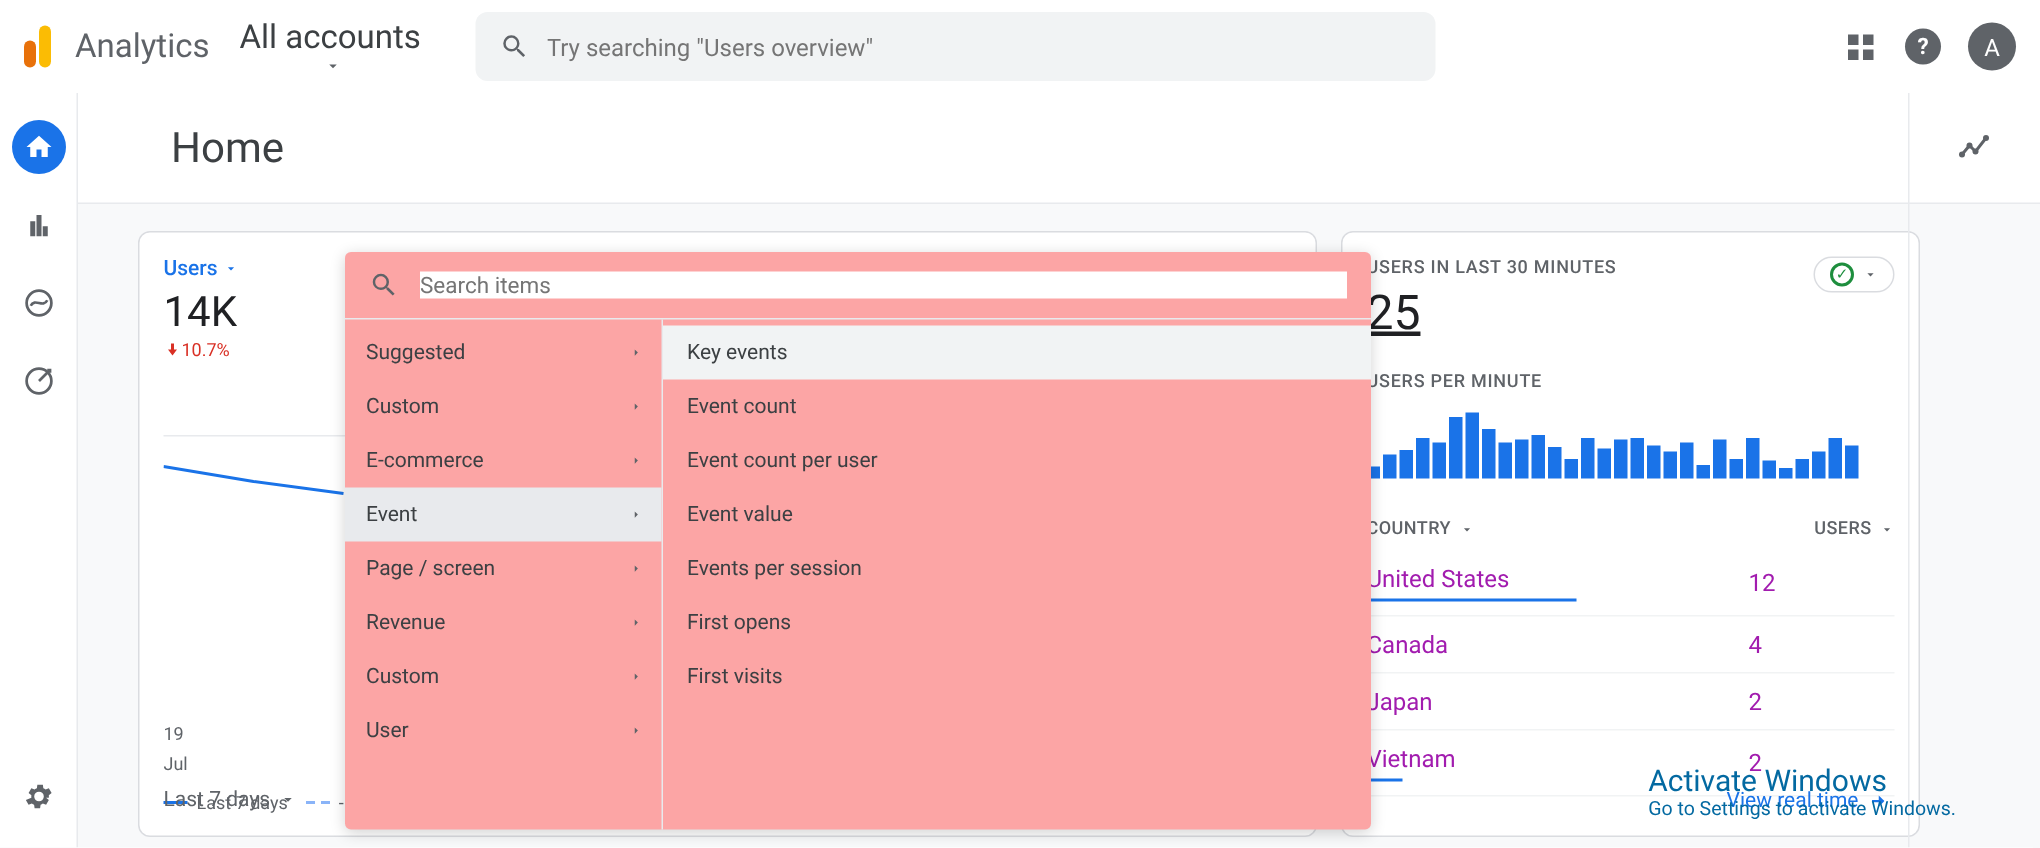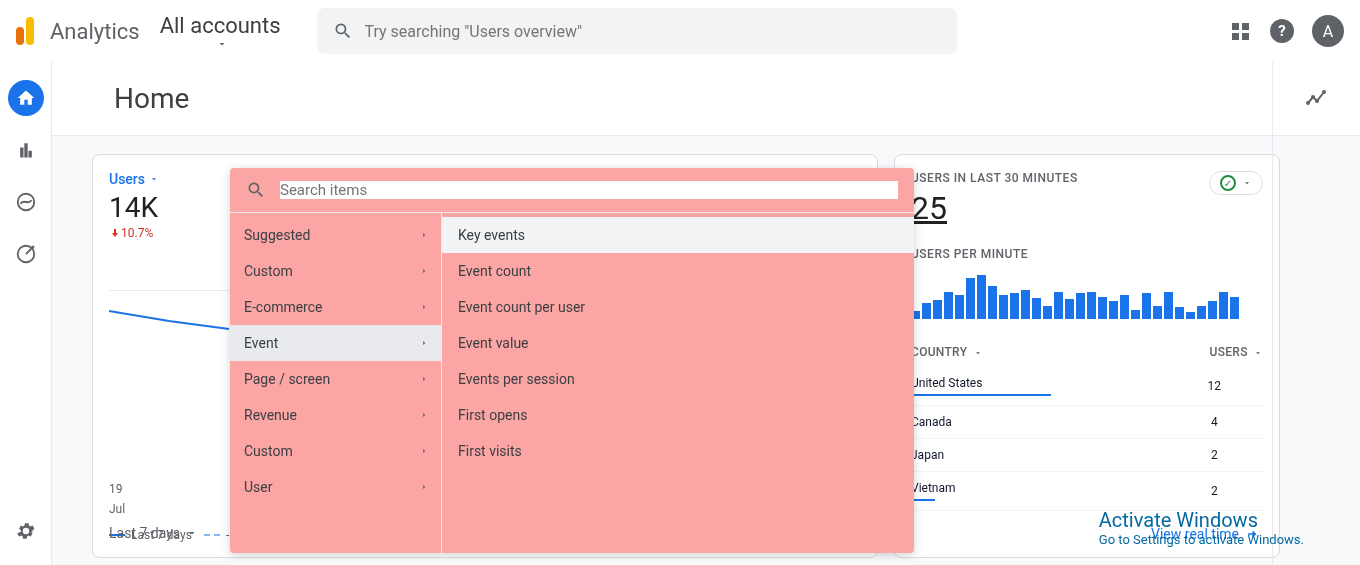--- a/index.html
+++ b/index.html
@@ -59,22 +59,22 @@
 
 .rt-heading { font-size: 12px; letter-spacing: 0.5px; color: #5f6368; font-weight: 500; text-transform: uppercase; }
 .rt-value { font-size: 32px; margin-top: 4px; text-decoration: underline; }
 .rt-check { position: absolute; right: 16px; top: 16px; display: flex; align-items: center; gap: 6px; border: 1px solid #dadce0; border-radius: 16px; padding: 3px 10px; cursor: pointer; }
 .rt-check-circle { width: 16px; height: 16px; border: 2px solid #1e8e3e; border-radius: 50%; display: flex; align-items: center; justify-content: center; color: #1e8e3e; font-size: 10px; }
 .rt-barchart { height: 48px; display: flex; align-items: flex-end; gap: 2px; margin-top: 10px; margin-bottom: 18px; }
 .rt-barchart div { width: 9px; background: #1a73e8; }
 .rt-table { width: 100%; border-collapse: collapse; }
 .rt-table th { text-align: left; font-size: 12px; color: #5f6368; font-weight: 500; padding: 8px 0; text-transform: uppercase; letter-spacing: 0.3px; }
 .rt-table th:last-child { text-align: right; }
-.rt-table td { font-size: 12px; color: #0f172a; padding: 9px 0; border-bottom: 1px solid #f1f3f4; }
-.rt-table td:last-child { text-align: center; }
+.rt-table td { font-size: 16px; color: #a21caf; padding: 9px 0; border-bottom: 1px solid #f1f3f4; }
+.rt-table td:last-child { text-align: left; }
 .rt-table th svg { margin-left: 2px; vertical-align: middle; }
 .rt-underline { height: 2px; background: #1a73e8; margin-top: 4px; }
 .view-realtime { position: absolute; bottom: 14px; right: 16px; display: flex; align-items: center; gap: 6px; color: #1a73e8; font-size: 14px; cursor: pointer; }
 
 
 .dropdown { position: absolute; left: 230px; top: 168px; width: 684px; background: #fca5a5; box-shadow: 0 2px 10px rgba(0,0,0,0.18); border-radius: 4px; z-index: 100; }
 .dd-search { display: flex; align-items: center; padding: 12px 16px; gap: 14px; border-bottom: 1px solid #e8eaed; }
 .dd-search input { border: none; outline: none; font-size: 15px; flex: 1; }
 .dd-body { display: flex; min-height: 340px; }
 .dd-cats { width: 212px; border-right: 1px solid #e8eaed; padding: 4px 0; }

